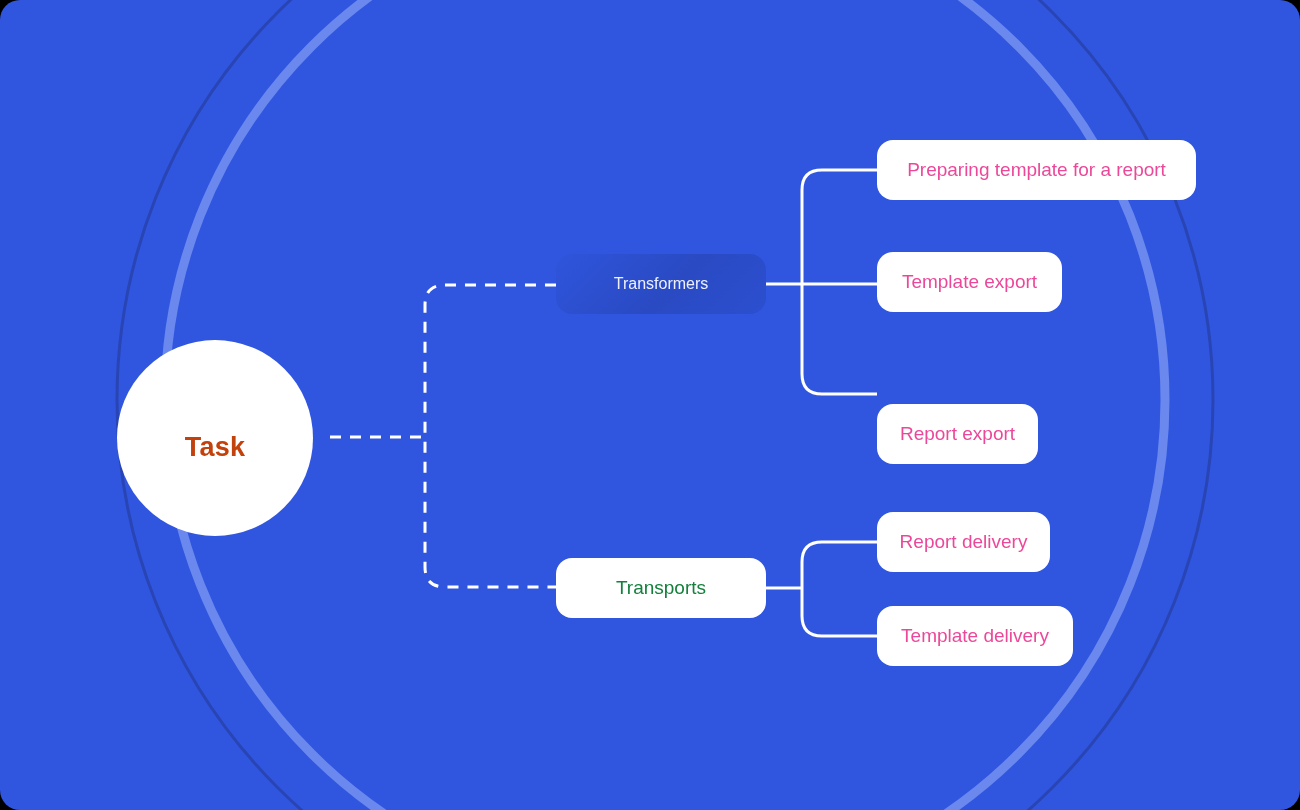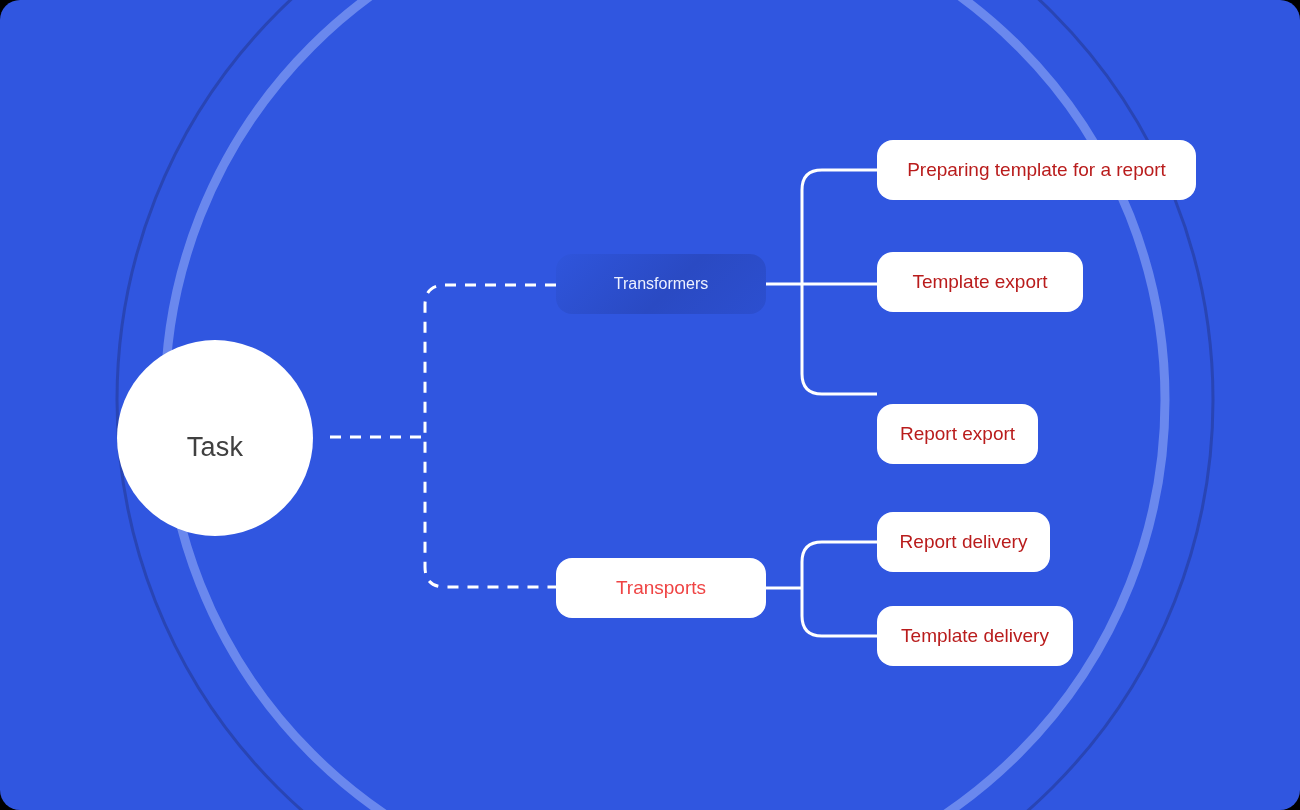--- a/index.html
+++ b/index.html
@@ -47,61 +47,61 @@
   .root-node {
     left: 117px;
     top: 340px;
     width: 196px;
     height: 196px;
     border-radius: 50%;
     background: #FFFFFF;
   }
   .root-label {
     font-size: 27px;
-    font-weight: 400;
-    color: #404040;
+    font-weight: 700;
+    color: #c2410c;
     letter-spacing: 0.2px;
     margin-top: 18px;
   }
   .branch-node {
     height: 60px;
     border-radius: 16px;
   }
   .branch-dark {
     background: linear-gradient(135deg, #2F55DC 0%, #2A4AC3 55%, #2C4FD0 100%);
   }
   .branch-dark .branch-label {
     color: #EDF1FF;
     font-size: 16px;
     font-weight: 400;
   }
   .branch-light {
     background: #FFFFFF;
   }
   .branch-light .branch-label {
-    color: #ef4444;
+    color: #15803d;
     font-size: 19px;
     font-weight: 400;
   }
   .leaf-node {
     height: 60px;
     border-radius: 16px;
     background: #FFFFFF;
   }
   .leaf-label {
-    color: #b91c1c;
+    color: #ec4899;
     font-size: 19px;
     font-weight: 400;
     white-space: nowrap;
   }
   
   .n-transformers { left: 556px; top: 254px; width: 210px; }
   .n-transports   { left: 556px; top: 558px; width: 210px; }
   .n-prep-template{ left: 877px; top: 140px; width: 319px; }
-  .n-tmpl-export  { left: 877px; top: 252px; width: 206px; }
+  .n-tmpl-export  { left: 877px; top: 252px; width: 185px; }
   .n-report-export{ left: 877px; top: 364px; width: 161px; margin-top: 40px; }
   .n-report-deliv { left: 877px; top: 512px; width: 173px; }
   .n-tmpl-deliv   { left: 877px; top: 606px; width: 196px; }
 </style>
 </head>
 <body>
 
 <div id="canvas">
 
   <svg id="bg-arcs" viewBox="0 0 1300 810" xmlns="http://www.w3.org/2000/svg">

